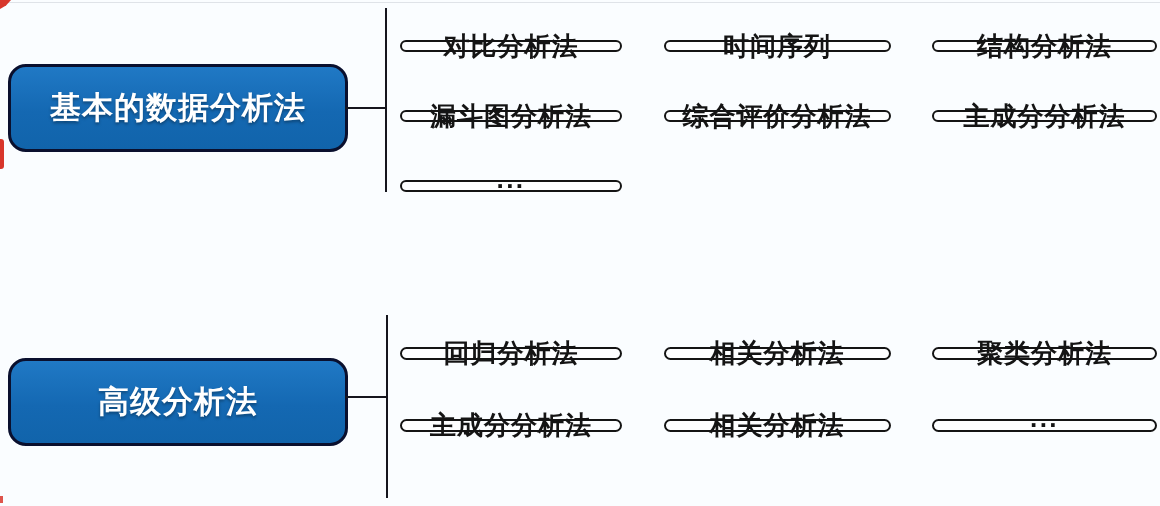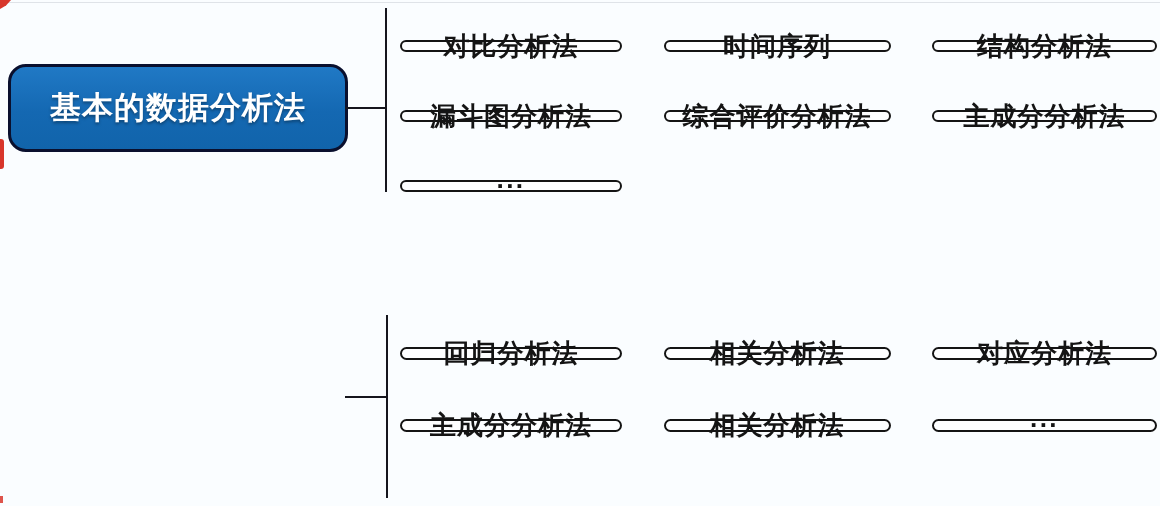--- a/index.html
+++ b/index.html
@@ -78,23 +78,26 @@
   <div class="pills p1">
     <div class="pill">对比分析法</div>
     <div class="pill">时间序列</div>
     <div class="pill">结构分析法</div>
     <div class="pill">漏斗图分析法</div>
     <div class="pill">综合评价分析法</div>
     <div class="pill">主成分分析法</div>
     <div class="pill">···</div>
   </div>
 
+  <div class="label-box b2">
+    <span>高级分析法</span>
+  </div>
   <div class="hline h2"></div>
   <div class="vline v2"></div>
   <div class="pills p2">
     <div class="pill">回归分析法</div>
     <div class="pill">相关分析法</div>
-    <div class="pill">对应分析法</div>
+    <div class="pill">聚类分析法</div>
     <div class="pill">主成分分析法</div>
     <div class="pill">相关分析法</div>
     <div class="pill">···</div>
   </div>
 </div>
 
 </body></html>

